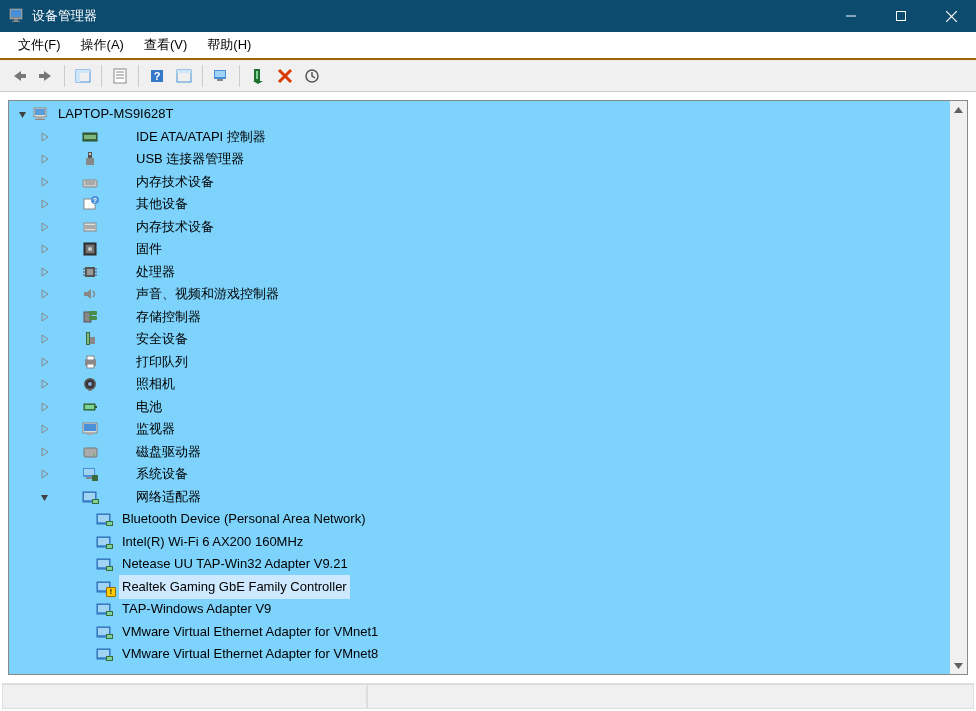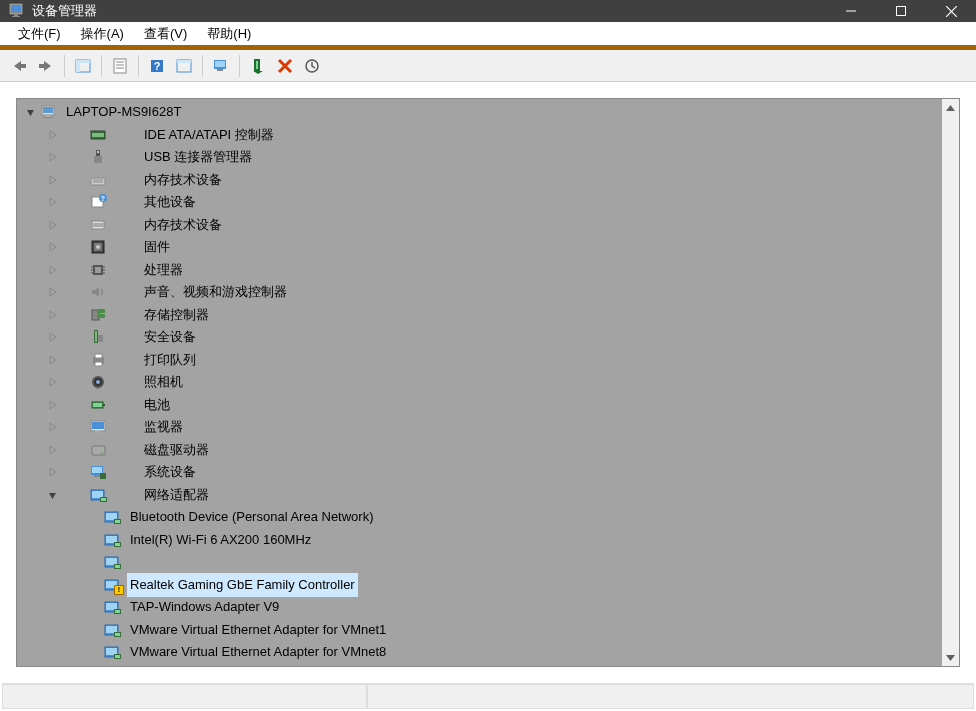--- a/index.html
+++ b/index.html
@@ -1,32 +1,32 @@
 <!DOCTYPE html>
 <html><head>
   <meta charset="utf-8">
   <style>
     * { margin: 0; padding: 0; box-sizing: border-box; }
     body { font-family: "Microsoft YaHei", "Segoe UI", Tahoma, sans-serif; font-size: 13px; background: #fff; width: 976px; height: 711px; overflow: hidden; display: flex; flex-direction: column; }
 
-    .titlebar { background: #404040; color: #fff; height: 22px; display: flex; align-items: center; padding: 0 0 0 8px; }
+    .titlebar { background: #0c4a6e; color: #fff; height: 32px; display: flex; align-items: center; padding: 0 0 0 8px; }
     .titlebar-icon { width: 16px; height: 16px; margin-right: 8px; }
     .titlebar-text { flex: 1; font-size: 13px; }
     .win-controls { display: flex; height: 100%; }
     .win-btn { width: 50px; height: 100%; display: flex; align-items: center; justify-content: center; }
 
-    .menubar { background: #fff; height: 28px; display: flex; align-items: center; padding: 0 8px; border-bottom: 5px solid #a16207; }
+    .menubar { background: #fff; height: 28px; display: flex; align-items: center; padding: 0 8px; border-bottom: 2px solid #a16207; }
     .menu-item { padding: 3px 10px; font-size: 13px; }
 
     .toolbar { background: #f0f0f0; height: 32px; display: flex; align-items: center; padding: 0 6px; border-bottom: 1px solid #ccc; gap: 1px; }
     .tool-btn { width: 26px; height: 26px; display: flex; align-items: center; justify-content: center; border: 1px solid transparent; }
     .tb-sep { width: 1px; height: 22px; background: #ccc; margin: 0 4px; }
 
     .content { flex:1; display:flex; flex-direction:column; background:#fff; min-height:0; }
-    .tree-wrap { flex:1; border:1px solid #888; margin:16px; background:#a3a3a3; position:relative; overflow:hidden; min-height:0; }
+    .tree-wrap { flex:1; border:1px solid #888; margin:8px; background:#7dd3fc; position:relative; overflow:hidden; min-height:0; }
     .tree { position:absolute; top:0; left:0; right:17px; bottom:0; overflow-y:auto; padding:2px 0; font-size:13px; }
     .scrollbar-track { position:absolute; top:0; right:0; bottom:0; width:17px; background:#f0f0f0; }
     .scrollbar-arrow { width:17px; height:17px; display:flex; align-items:center; justify-content:center; background:#f0f0f0; }
 
     .tree-row { display:flex; align-items:center; height:22.5px; line-height:22.5px; white-space:nowrap; }
     .tree-row.lvl0 { padding-left:6px; }
     .tree-row.lvl1 { padding-left:28px;gap:28px; }
     .tree-row.lvl2 { padding-left:70px; }
     .tree-row[data-selected="true"] .label { background:#cde8ff; }
     .exp { width:16px; height:16px; display:flex; align-items:center; justify-content:center; color:#666; font-size:10px; }
@@ -456,20 +456,21 @@
         <div class="tree-row lvl2">
           <span class="exp"></span>
           <span class="node-icon">
             <svg width="18" height="16" viewBox="0 0 18 16">
               <rect x="1" y="3" width="13" height="10" fill="#4a90d9" stroke="#2a6bb0"></rect>
               <rect x="2" y="4" width="11" height="7" fill="#9fd4f5"></rect>
               <rect x="10" y="10" width="7" height="5" fill="#3a6b3a"></rect>
               <rect x="11" y="11" width="5" height="3" fill="#7ed496"></rect>
             </svg>
           </span>
+          <span class="label">Netease UU TAP-Win32 Adapter V9.21</span>
         </div>
         <div class="tree-row lvl2" data-selected="true">
           <span class="exp"></span>
           <span class="node-icon">
             <svg width="18" height="16" viewBox="0 0 18 16">
               <rect x="1" y="3" width="13" height="10" fill="#4a90d9" stroke="#2a6bb0"></rect>
               <rect x="2" y="4" width="11" height="7" fill="#9fd4f5"></rect>
               <rect x="10" y="10" width="7" height="5" fill="#3a6b3a"></rect>
               <rect x="11" y="11" width="5" height="3" fill="#7ed496"></rect>
             </svg>

